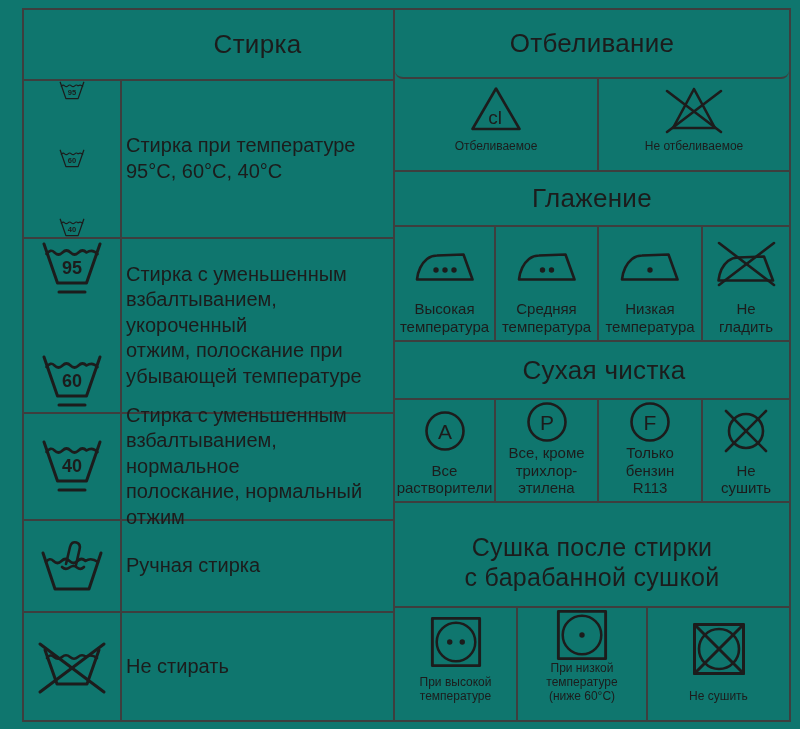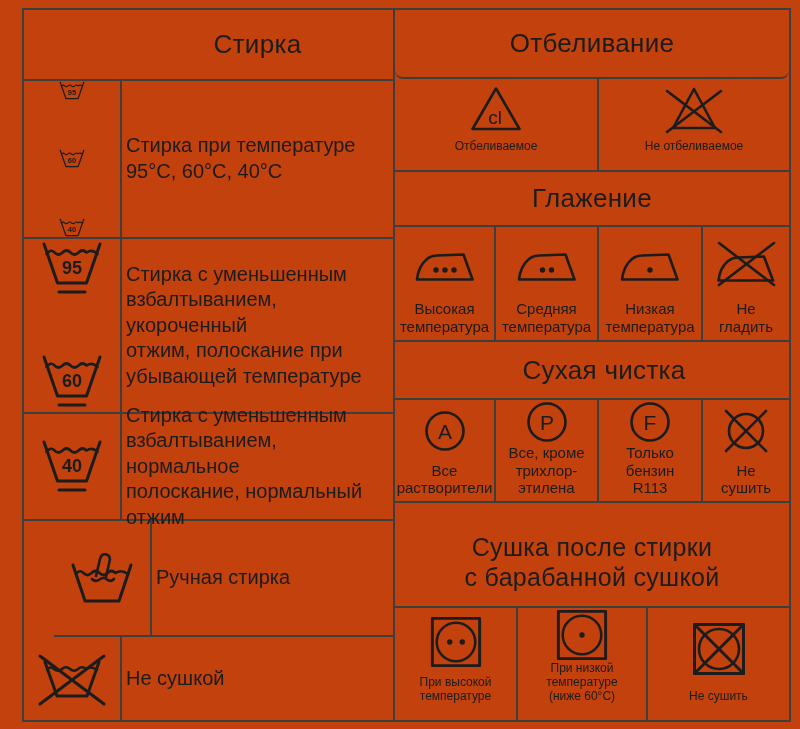--- a/index.html
+++ b/index.html
@@ -1,16 +1,16 @@
 <!DOCTYPE html>
 <html><head>
 <meta charset="utf-8">
 <style>
   html,body{margin:0;padding:0;background:#ffffff;}
-  .canvas{position:relative;width:800px;height:729px;background:#c2410c;
+  .canvas{position:relative;width:800px;height:729px;background:#0f766e;
           font-family:"Liberation Sans","DejaVu Sans",sans-serif;color:#1c1c1c;}
   .table{position:absolute;left:22px;top:8px;width:769px;height:714px;
          border:2px solid #3e3e3e;display:flex;box-sizing:border-box;}
   .half{display:flex;flex-direction:column;box-sizing:border-box;}
   .half-left{width:371px;border-right:2px solid #3e3e3e;}
   .half-right{flex:1;}
   .rrow{display:flex;box-sizing:border-box;border-bottom:2px solid #3e3e3e;}
   .rrow.last{border-bottom:none;flex:1;}
   .hdr{display:flex;align-items:center;justify-content:center;box-sizing:border-box;
        border-bottom:2px solid #3e3e3e;font-size:26px;letter-spacing:.3px;
@@ -94,42 +94,42 @@
             <path class="stb" d="M19 51 L45 51"></path>
             <text x="32" y="33" font-size="18" font-weight="bold" text-anchor="middle">40</text>
           </svg>
         </div>
         <div class="tcell">Стирка с уменьшенным
 взбалтыванием, нормальное
 полоскание, нормальный
 отжим</div>
       </div>
 
-      <div class="lrow" style="height:116px;margin-left:30px;">
+      <div class="lrow" style="height:92px;">
         <div class="icell">
           <svg width="68" height="58" viewBox="0 0 68 58">
             <path class="stb" d="M5 16 L17 52 L51 52 L63 16"></path>
             <path class="st" d="M8 25 Q11.5 20 15.5 24 T23.5 24 T31.5 24 T39.5 24 T47.5 24 Q53 20 60 25"></path>
             <path class="st" d="M28 27 L32 10 Q33.5 4 38.5 5.5 Q43 7 41.5 12.5 L38 28"></path>
             <path class="st" d="M24 30 q3.5 3.5 7.5 .5 q4 -3 7.5 0 q3.5 3 7 -.5"></path>
           </svg>
         </div>
         <div class="tcell">Ручная стирка</div>
       </div>
 
       <div class="lrow last">
         <div class="icell">
           <svg width="72" height="60" viewBox="0 0 72 60">
             <path class="stb" d="M9 13 L21 47 L51 47 L63 13"></path>
             <path class="st" d="M11 21 Q14 16.5 18 20 T26 20 T34 20 T42 20 T50 20 Q55 16.5 61 21"></path>
             <path class="stb" d="M4 7 L68 55"></path>
             <path class="stb" d="M68 7 L4 55"></path>
           </svg>
         </div>
-        <div class="tcell">Не сушкой</div>
+        <div class="tcell">Не стирать</div>
       </div>
     </div>
 
     <div class="half half-right">
       <div class="hdr" style="height:71px;border-radius:8px;">Отбеливание</div>
 
       <div class="rrow" style="height:97px;">
         <div class="cell bord" style="width:204px;">
           <div class="ico-zone">
             <svg width="56" height="50" viewBox="0 0 56 50">

